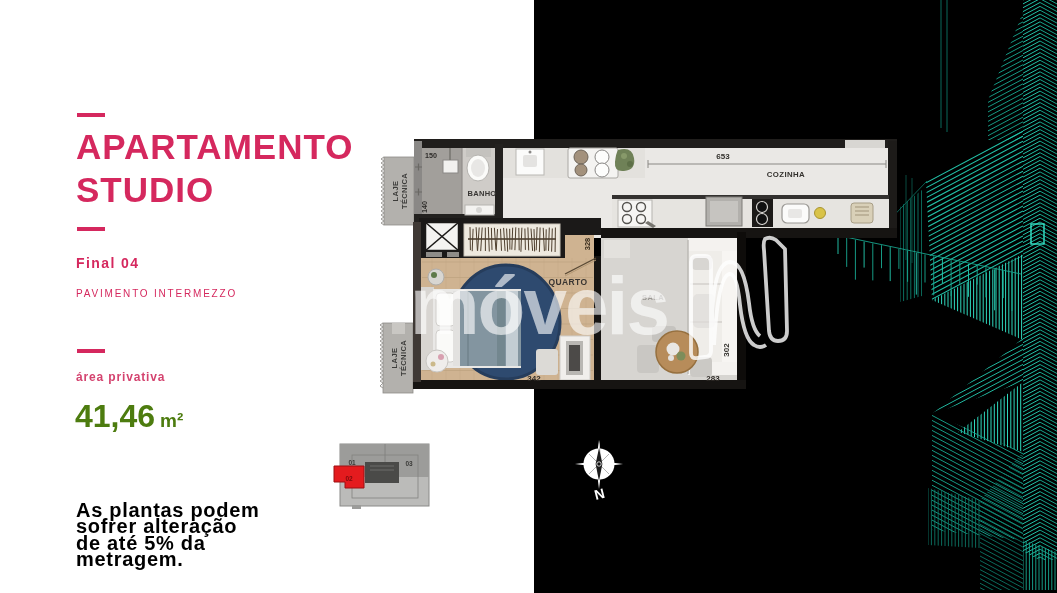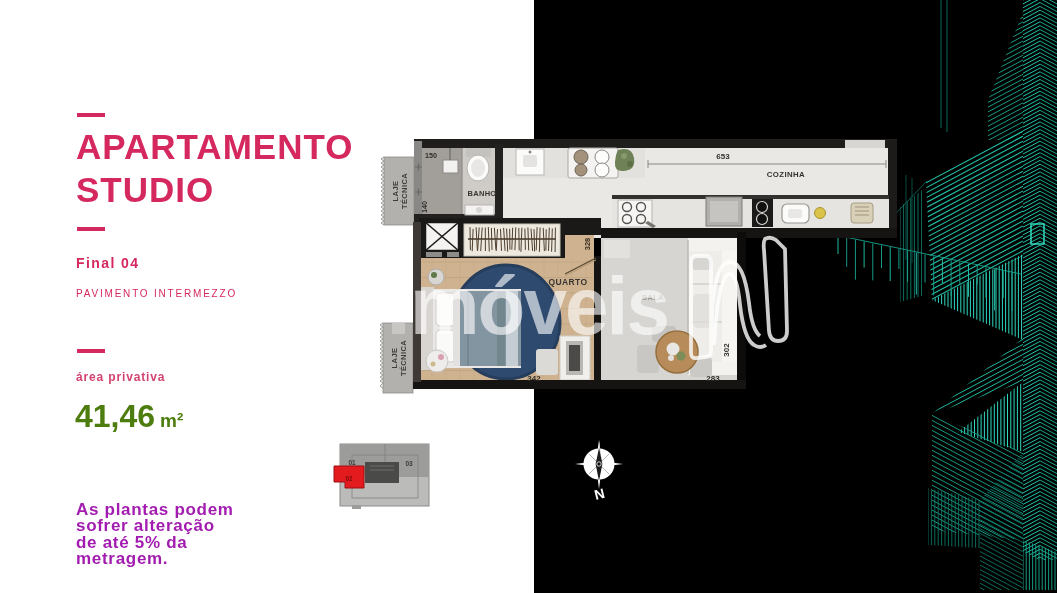--- a/index.html
+++ b/index.html
@@ -4,21 +4,21 @@
 html,body{margin:0;padding:0;width:1057px;height:593px;overflow:hidden;background:#fff;font-family:"Liberation Sans",sans-serif;}
 #stage{position:relative;width:854px;height:593px;}
 .blk{position:absolute;left:534px;top:0;width:523px;height:593px;background:#000;}
 .dash{position:absolute;left:77px;width:28px;height:4px;background:#d5285e;}
 .t1{position:absolute;left:76px;top:125px;color:#d5285e;font-weight:bold;font-size:35px;line-height:43px;letter-spacing:1px;}
 .t2{position:absolute;left:76px;top:240px;color:#d5285e;font-weight:normal;font-size:10px;letter-spacing:1.8px;margin-top:48px;}
 .t3{position:absolute;left:76px;top:255px;color:#d5285e;font-weight:bold;font-size:14px;letter-spacing:1.4px;}
 .t4{position:absolute;left:76px;top:370px;color:#d4436f;font-weight:bold;font-size:12px;letter-spacing:0.85px;}
 .t5{position:absolute;left:75px;top:390px;color:#4d7c0f;font-weight:bold;font-size:32px;letter-spacing:0px;margin-top:8px;}
 .t5 span{font-size:19px;letter-spacing:0;margin-left:5px;}
-.t6{position:absolute;left:76px;top:502px;color:#a21caf;font-weight:bold;font-size:17px;line-height:16.3px;letter-spacing:0.7px;}
+.t6{position:absolute;left:76px;top:502px;color:#000000;font-weight:bold;font-size:20px;line-height:16.3px;letter-spacing:0.7px;}
 svg{position:absolute;left:0;top:0;}
 </style></head>
 <body>
 <div id="stage">
 <div class="blk"></div>
 <div class="dash" style="top:113px"></div>
 <div class="t1">APARTAMENTO<br>STUDIO</div>
 <div class="dash" style="top:227px"></div>
 <div class="t2">PAVIMENTO INTERMEZZO</div>
 <div class="t3">Final 04</div>

